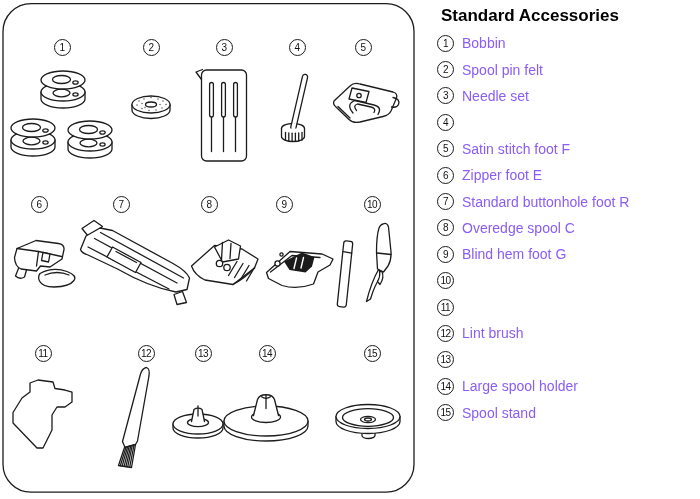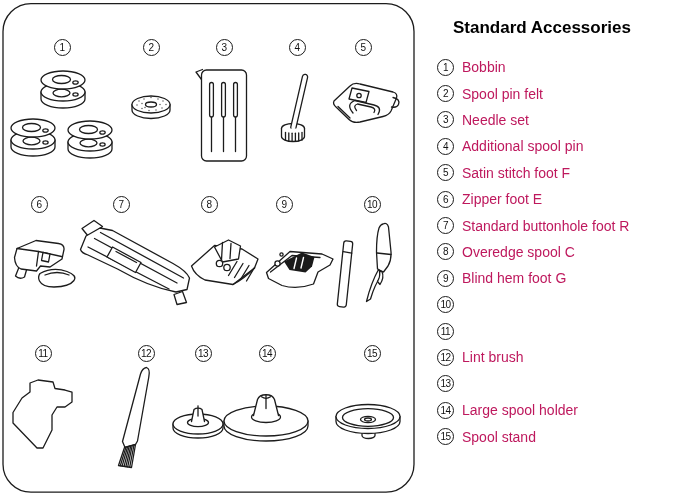--- a/index.html
+++ b/index.html
@@ -16,30 +16,30 @@
   .wl { fill:none; stroke:#ffffff; stroke-width:1.4; stroke-linecap:round; }
   
   .badge {
     position:absolute; width:17px; height:17px; box-sizing:border-box;
     border:1.2px solid #1c1c1c; border-radius:50%; background:#ffffff;
     display:flex; align-items:center; justify-content:center;
     font-size:10px; letter-spacing:-0.5px; color:#111111;
   }
   
   #list-panel { position:absolute; left:437px; top:2px; width:262px; }
-  #list-title { font-size:17px; font-weight:bold; color:#000000; line-height:20px; margin:16px; }
+  #list-title { font-size:17px; font-weight:bold; color:#000000; line-height:20px; margin:4px; }
   #list-rows { margin-top:1px; }
   .row { display:flex; align-items:center; height:26.4px; gap:8px; }
   .row .num {
     flex:0 0 auto; width:17px; height:17px; box-sizing:border-box;
     border:1.1px solid #1c1c1c; border-radius:50%; background:#ffffff;
     display:flex; align-items:center; justify-content:center;
     font-size:10px; letter-spacing:-0.5px; color:#111111;
   }
-  .row .label { font-size:14px; color:#be185d; white-space:nowrap; }
+  .row .label { font-size:14px; color:#8b5cf6; white-space:nowrap; }
 </style>
 </head>
 <body>
 
 <div id="screen">
 
   <svg id="diagram-svg" width="700" height="499" viewBox="0 0 700 499">
 
     <rect class="s" x="3" y="3.6" width="411" height="488.6" rx="28"></rect>
 
@@ -250,21 +250,20 @@
       <div class="row">
         <span class="num">2</span>
         <span class="label">Spool pin felt</span>
       </div>
       <div class="row">
         <span class="num">3</span>
         <span class="label">Needle set</span>
       </div>
       <div class="row">
         <span class="num">4</span>
-        <span class="label">Additional spool pin</span>
       </div>
       <div class="row">
         <span class="num">5</span>
         <span class="label">Satin stitch foot F</span>
       </div>
       <div class="row">
         <span class="num">6</span>
         <span class="label">Zipper foot E</span>
       </div>
       <div class="row">

